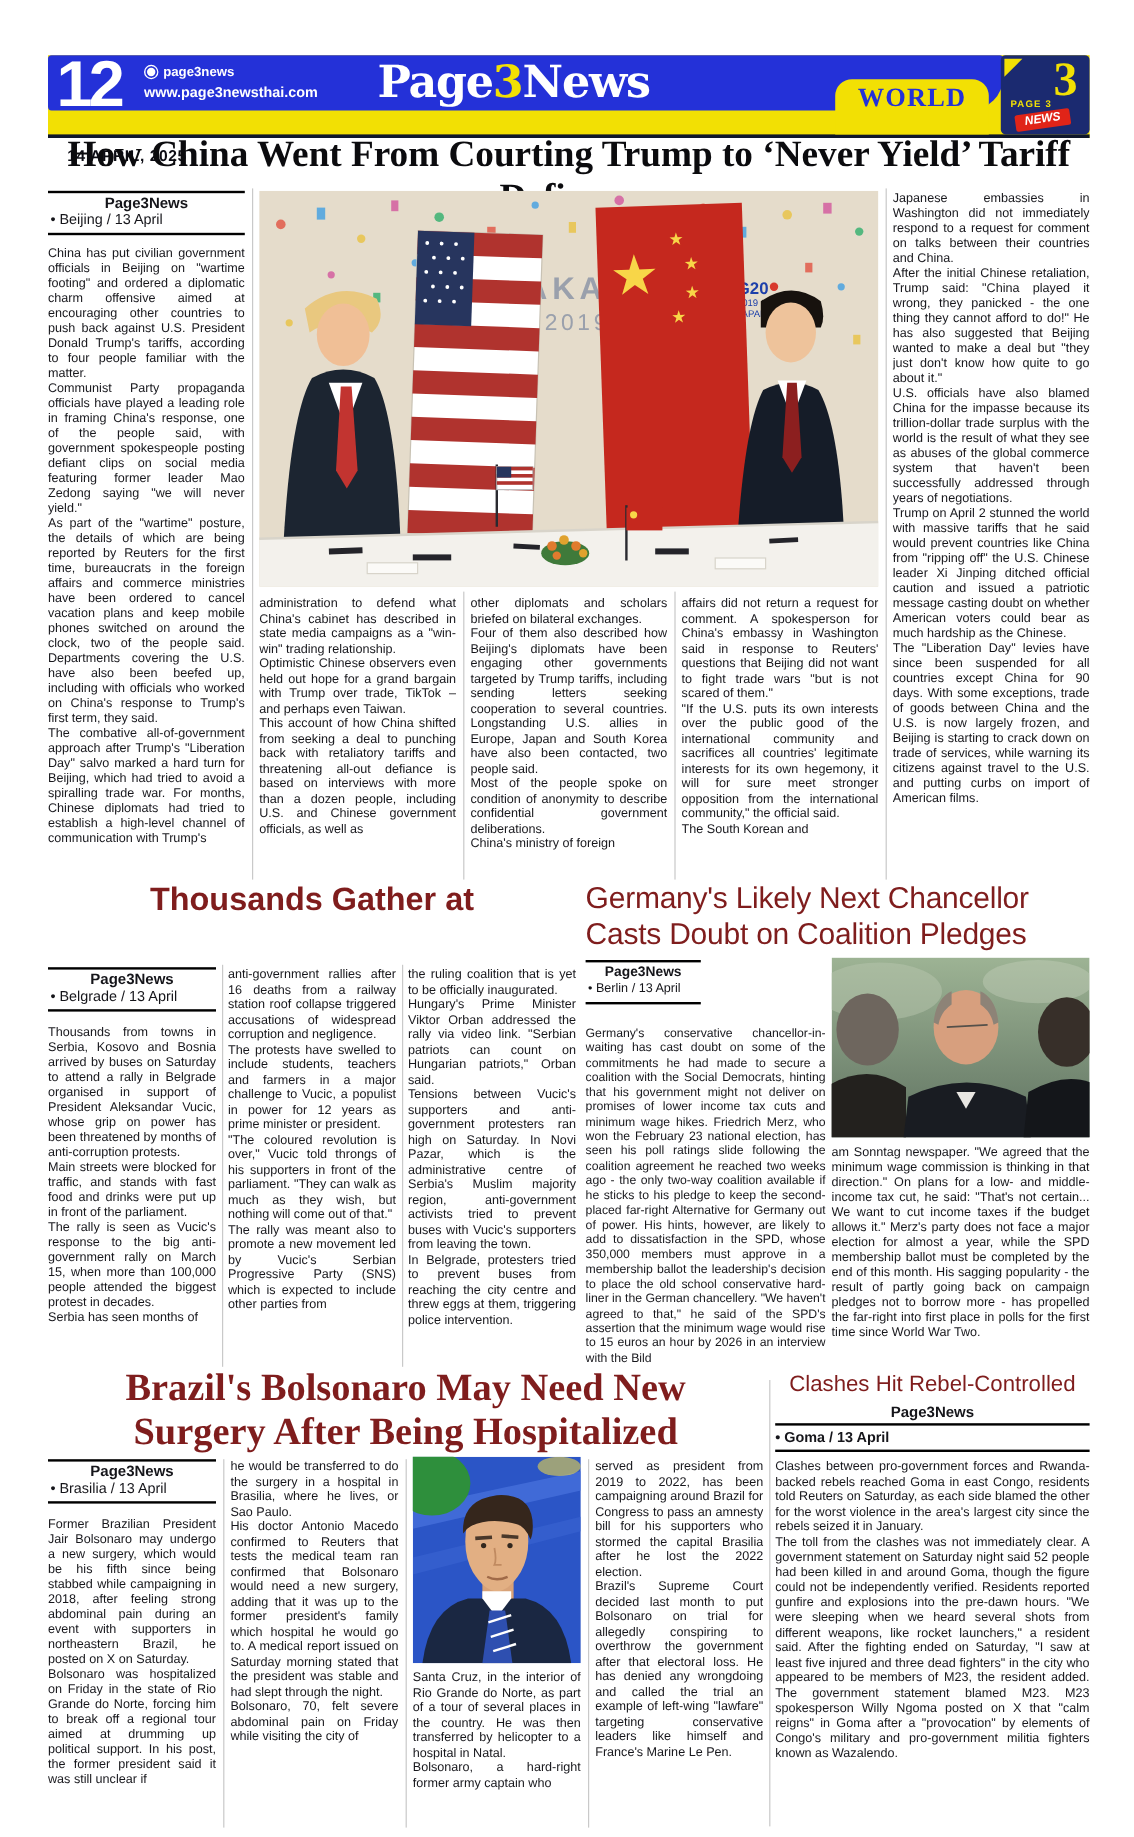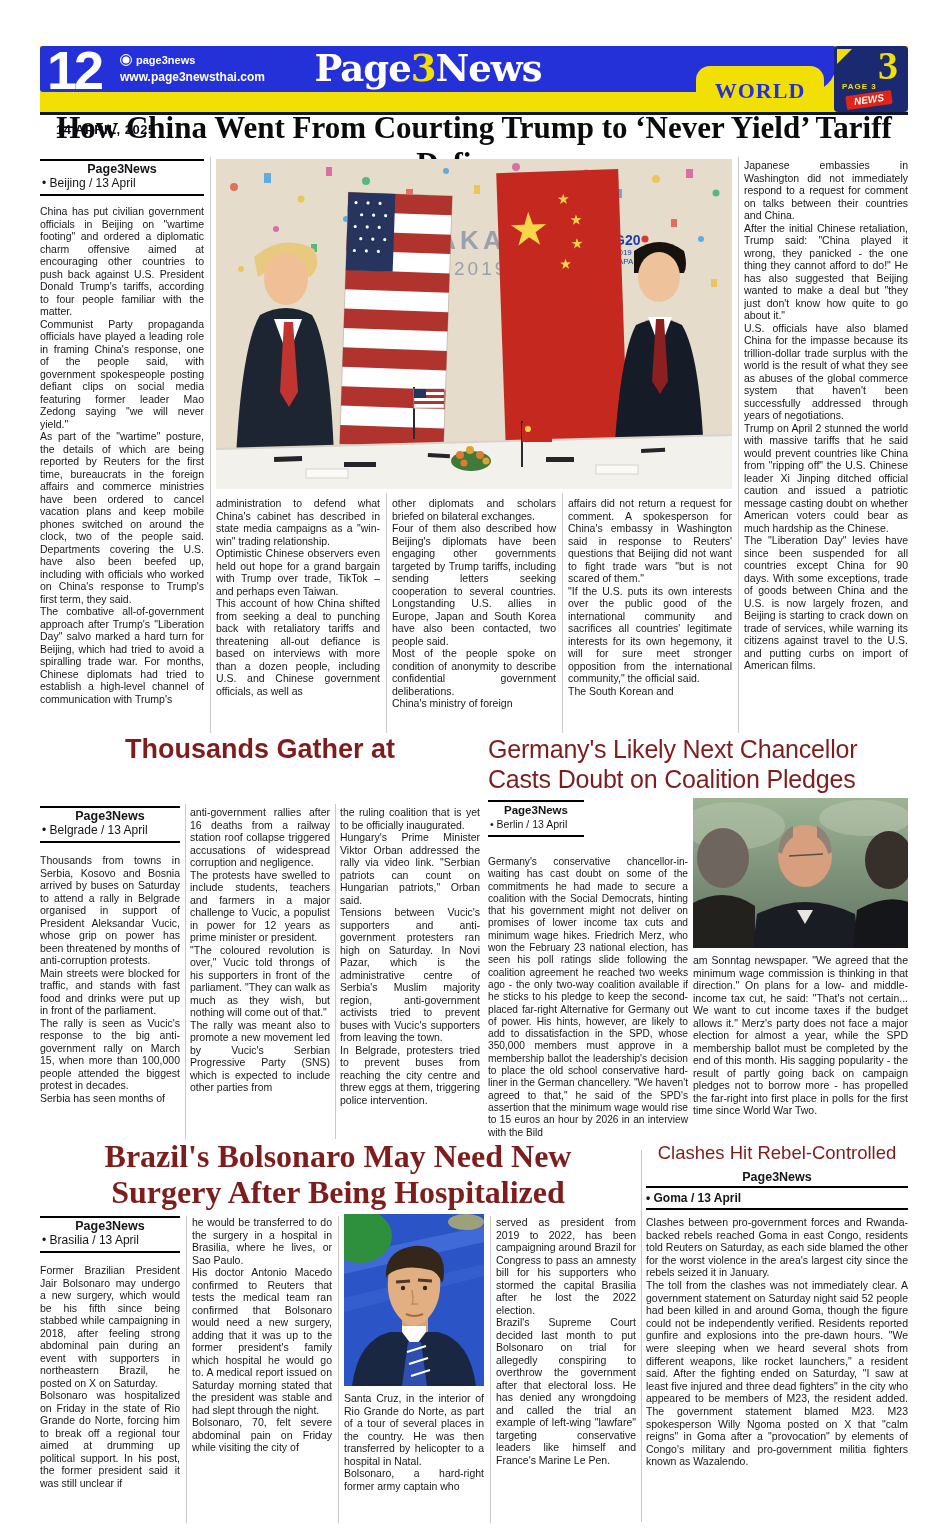--- a/index.html
+++ b/index.html
@@ -19,21 +19,21 @@
                display:inline-block;box-shadow:inset 0 0 0 1.5px #2431d8, inset 0 0 0 5px #fff;}
   .website{position:absolute;left:80px;top:24px;color:#fff;font-size:12px;font-weight:bold;}
   .masthead{position:absolute;left:170px;right:190px;top:0;text-align:center;color:#fff;
             font-family:"DejaVu Serif",serif;font-size:37px;font-weight:bold;letter-spacing:-1px;}
   .masthead .gold{color:#f2e004;}
   .date{position:absolute;left:16px;top:46px;height:20px;line-height:19px;color:#0c0c14;
         font-size:13px;font-weight:bold;letter-spacing:.5px;margin-top:28px;}
   .world-tab{position:absolute;right:84px;top:20px;width:128px;height:46px;background:#f2e004;
              border-radius:14px 14px 0 0;display:flex;align-items:flex-start;justify-content:center;}
   .world-tab span{color:#2431d8;font-family:"Liberation Serif",serif;font-weight:bold;
-                  font-size:22px;letter-spacing:1px;margin-top:12px;}
+                  font-size:22px;letter-spacing:1px;margin-top:2px;}
   .logo{position:absolute;right:0;top:0;width:74px;height:66px;background:#1b2a70;border-radius:4px;}
   .logo-corner{position:absolute;left:3px;top:3px;width:0;height:0;
                border-top:15px solid #f2e004;border-right:15px solid transparent;}
   .logo-3{position:absolute;right:10px;top:-4px;color:#f2e004;font-size:40px;font-weight:bold;
           font-family:"Liberation Serif",serif;}
   .logo-page3{position:absolute;left:8px;top:36px;color:#f2e004;font-size:8px;font-weight:bold;letter-spacing:1px;}
   .logo-news{position:absolute;left:12px;top:47px;width:46px;height:14px;background:#e02418;color:#fff;
              font-size:10px;font-style:italic;font-weight:bold;text-align:center;line-height:14px;
              transform:rotate(-8deg);border-radius:2px;}
 

